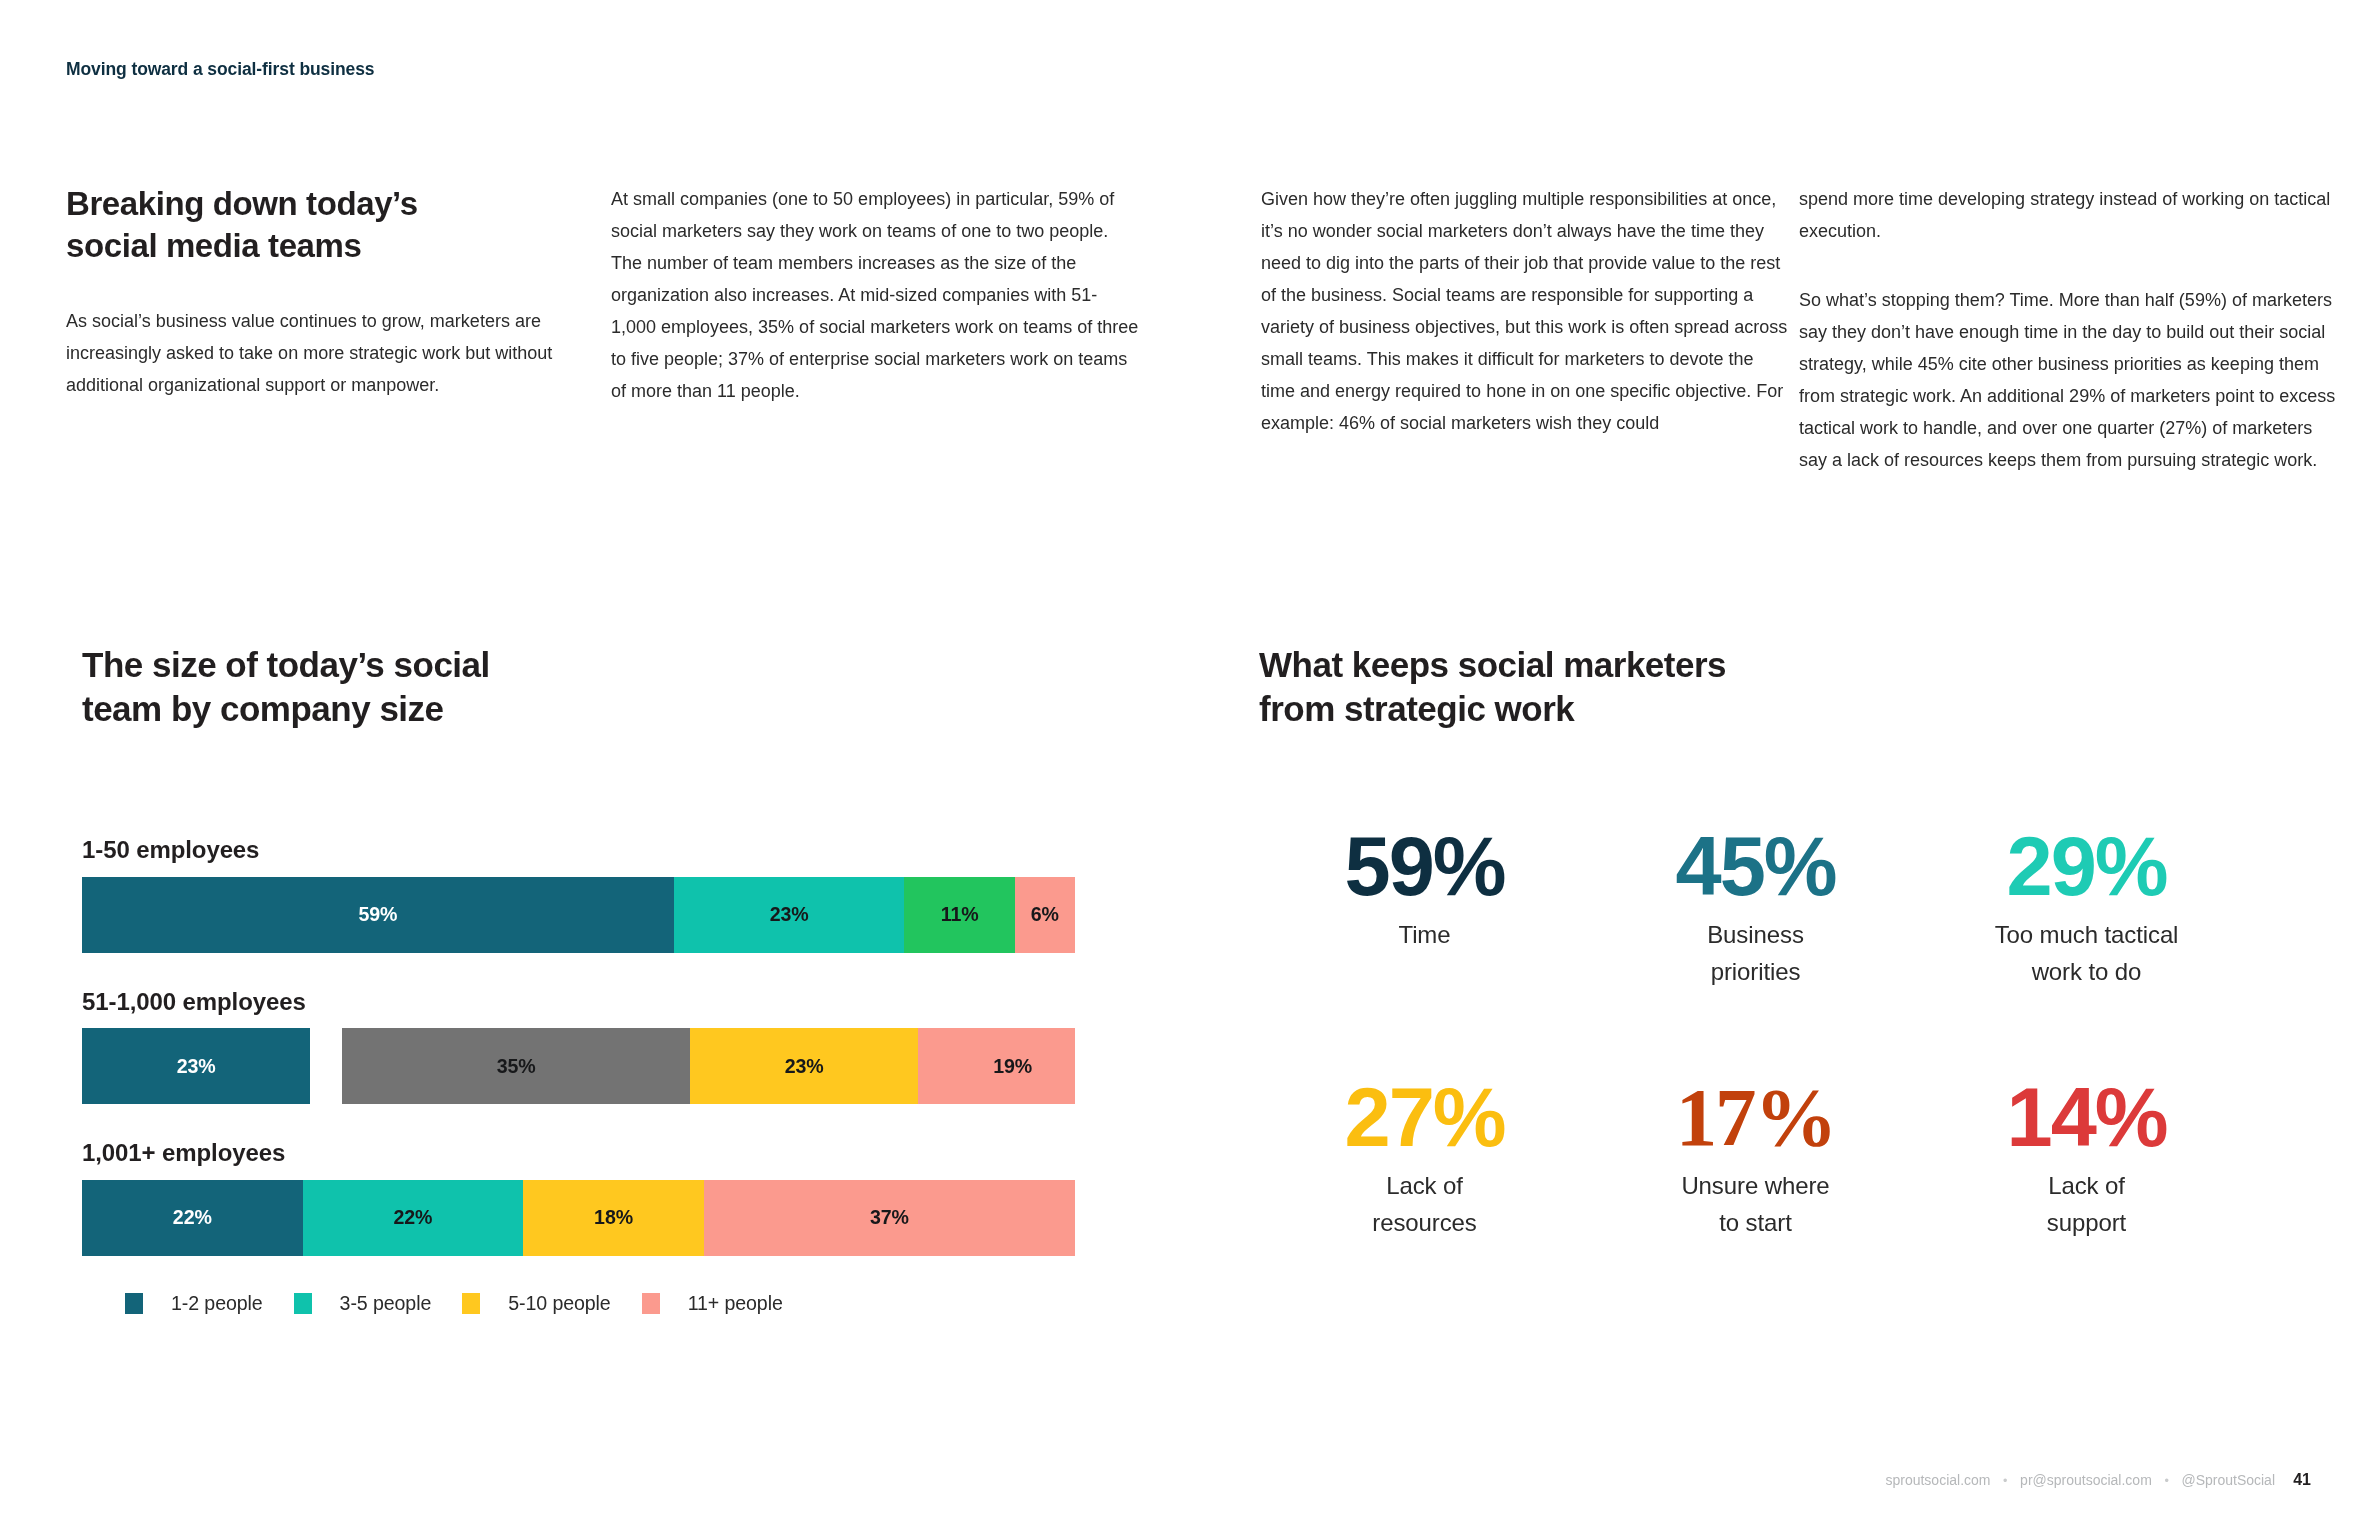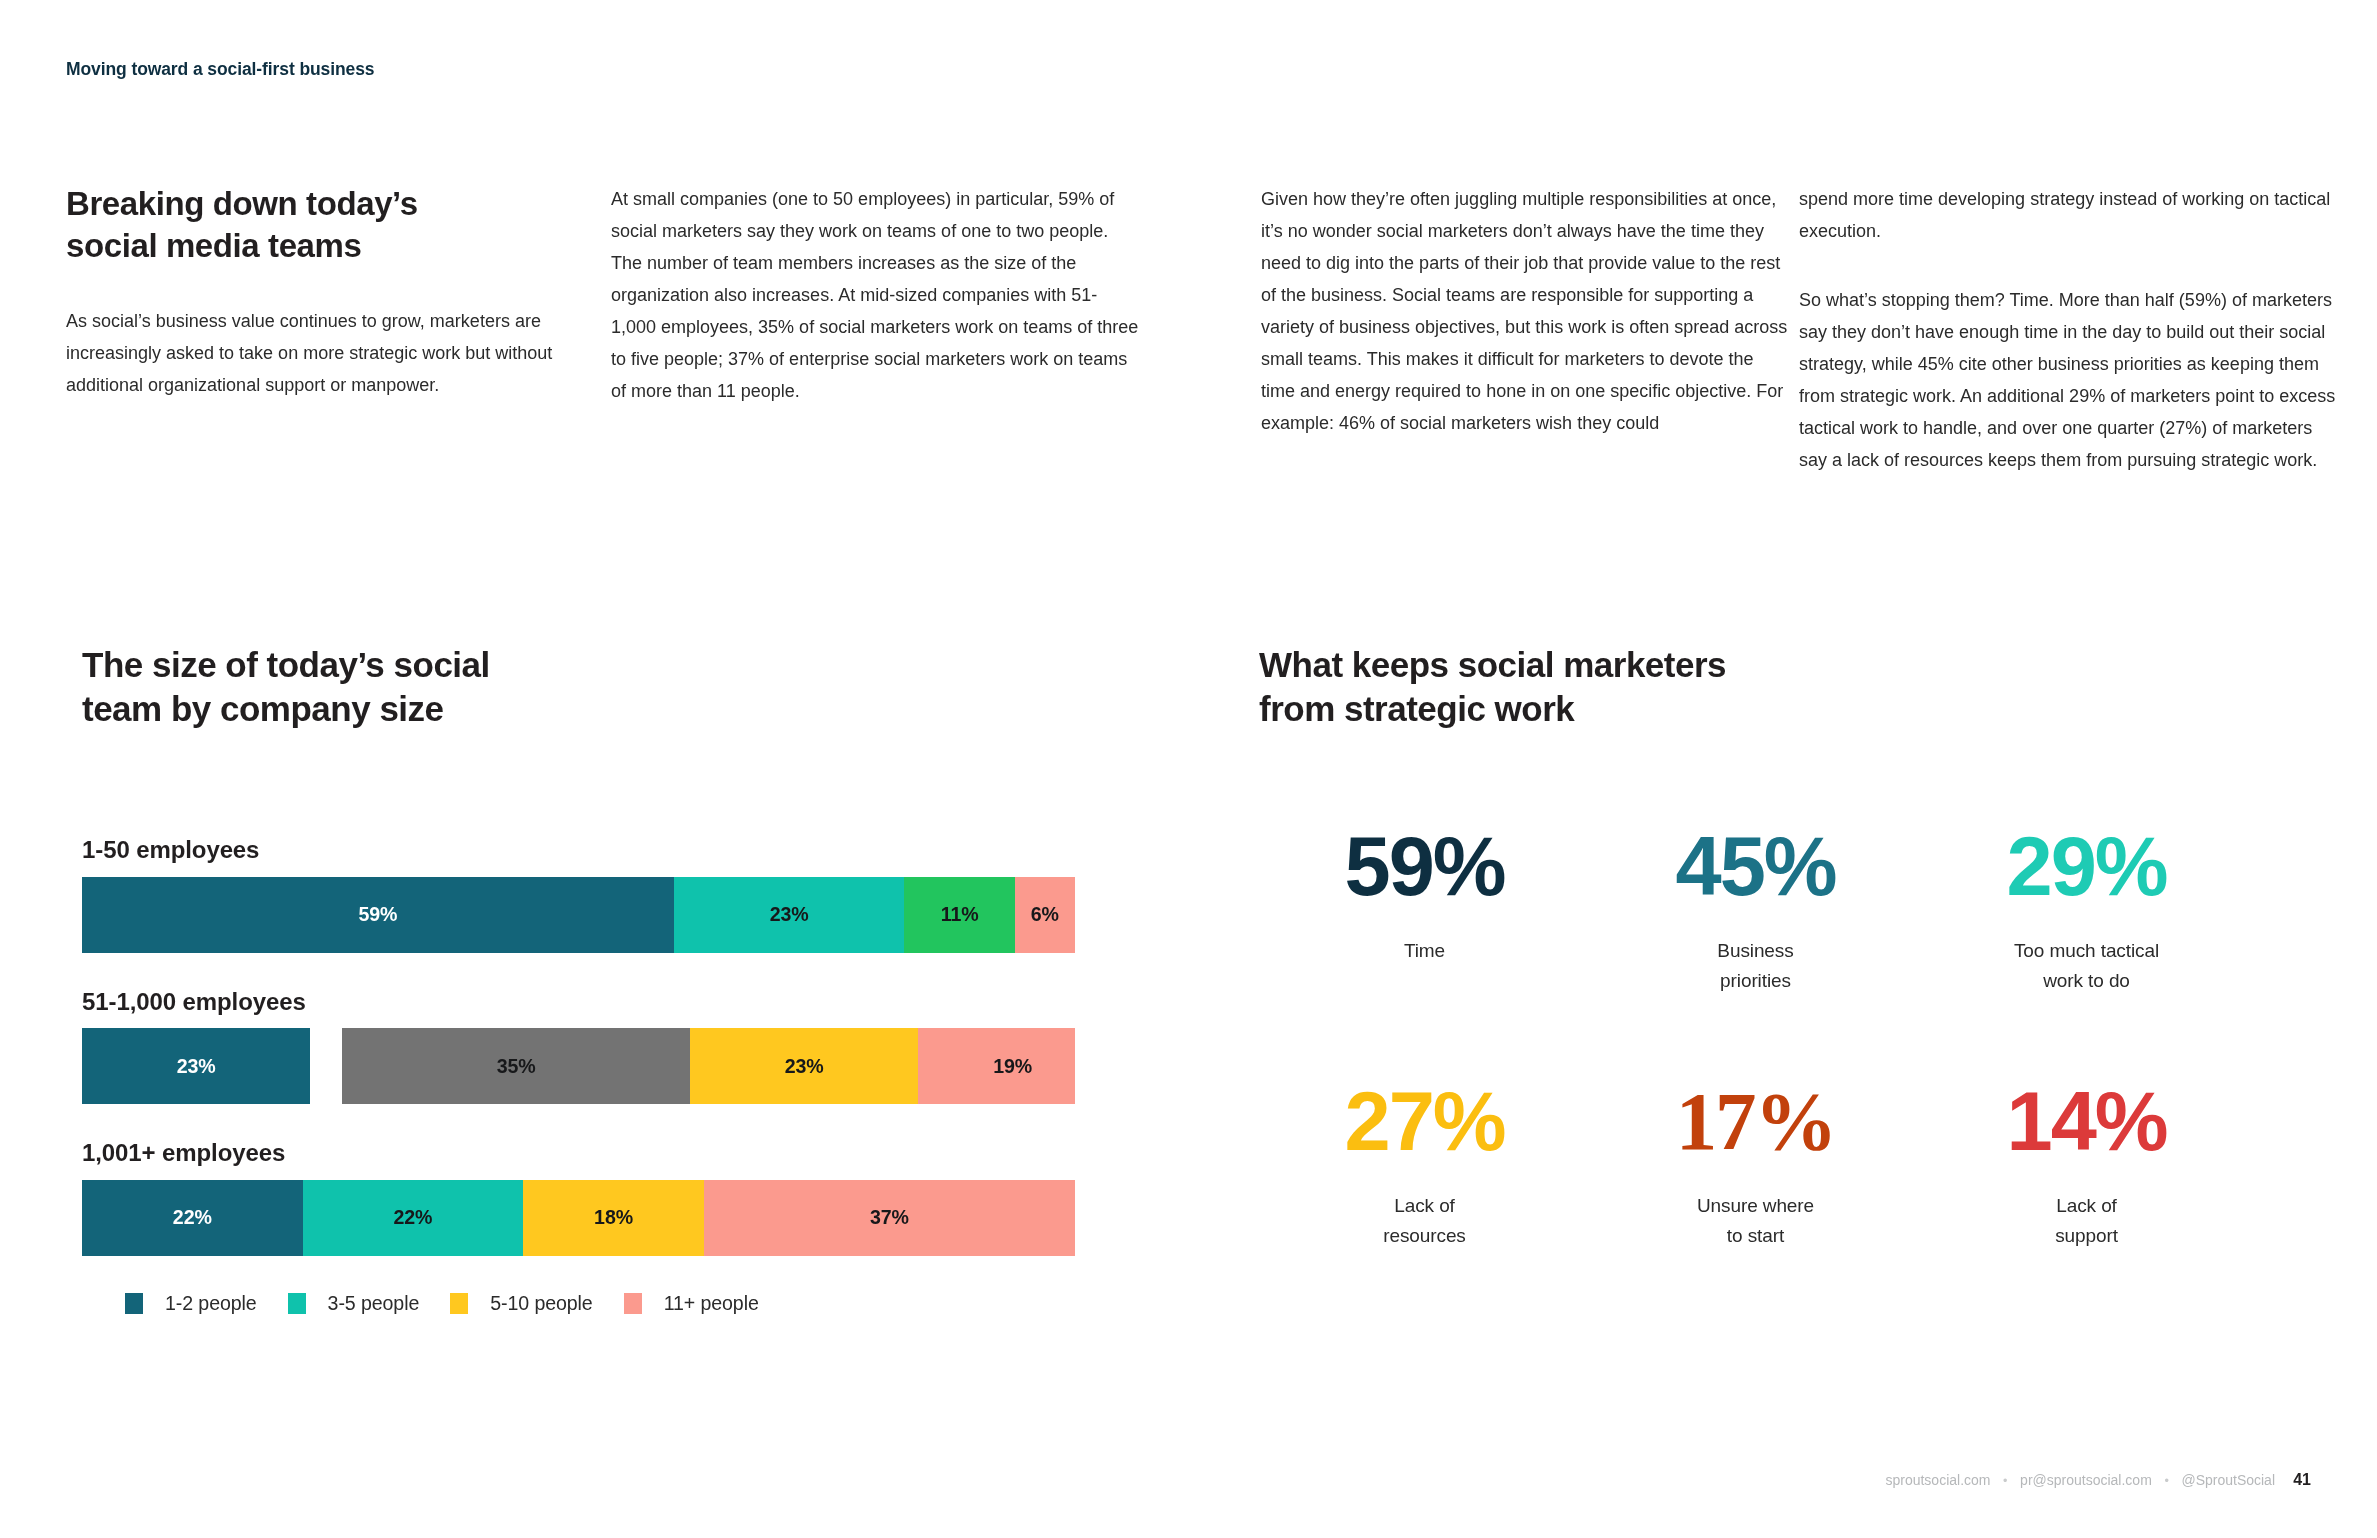--- a/index.html
+++ b/index.html
@@ -64,39 +64,39 @@
     font-size: 19.6px; font-weight: 700; letter-spacing: -0.1px;
     color: #17181A; white-space: nowrap;
   }
   .seg.on-dark { color: #ffffff; }
 
   
   .legend {
     margin-top: 36px; display: flex; align-items: center;
     padding-left: 43px; gap: 31px;
   }
-  .legend-item { display: flex; align-items: center; gap: 22px; }
+  .legend-item { display: flex; align-items: center; gap: 28px; }
   .swatch { width: 18px; height: 21px; display: block; }
   .legend-text { font-size: 19.6px; color: #2B2B2B; letter-spacing: -0.1px; }
 
   
   .stats {
     margin-top: 94px;
     display: grid;
     grid-template-columns: repeat(3, 1fr);
     row-gap: 85px;
   }
   .stat { text-align: center; }
   .stat-num {
     font-size: 83px; font-weight: 700; line-height: 1.0;
     letter-spacing: -2.1px;
   }
   .stat-cap {
-    margin-top: 28px;
-    font-size: 19px; line-height: 1.55; color: #2B2B2B;
+    margin-top: 8px;
+    font-size: 24px; line-height: 1.55; color: #2B2B2B;
     letter-spacing: -0.1px;
   }
 
   
   .footer {
     position: absolute; right: 66px; top: 1471px;
     display: flex; align-items: baseline; gap: 12.6px;
     font-size: 14px; color: #B6B8BA; text-align: center;
   }
   .footer .dot { font-size: 12.6px; color: #C9CBCC; }

